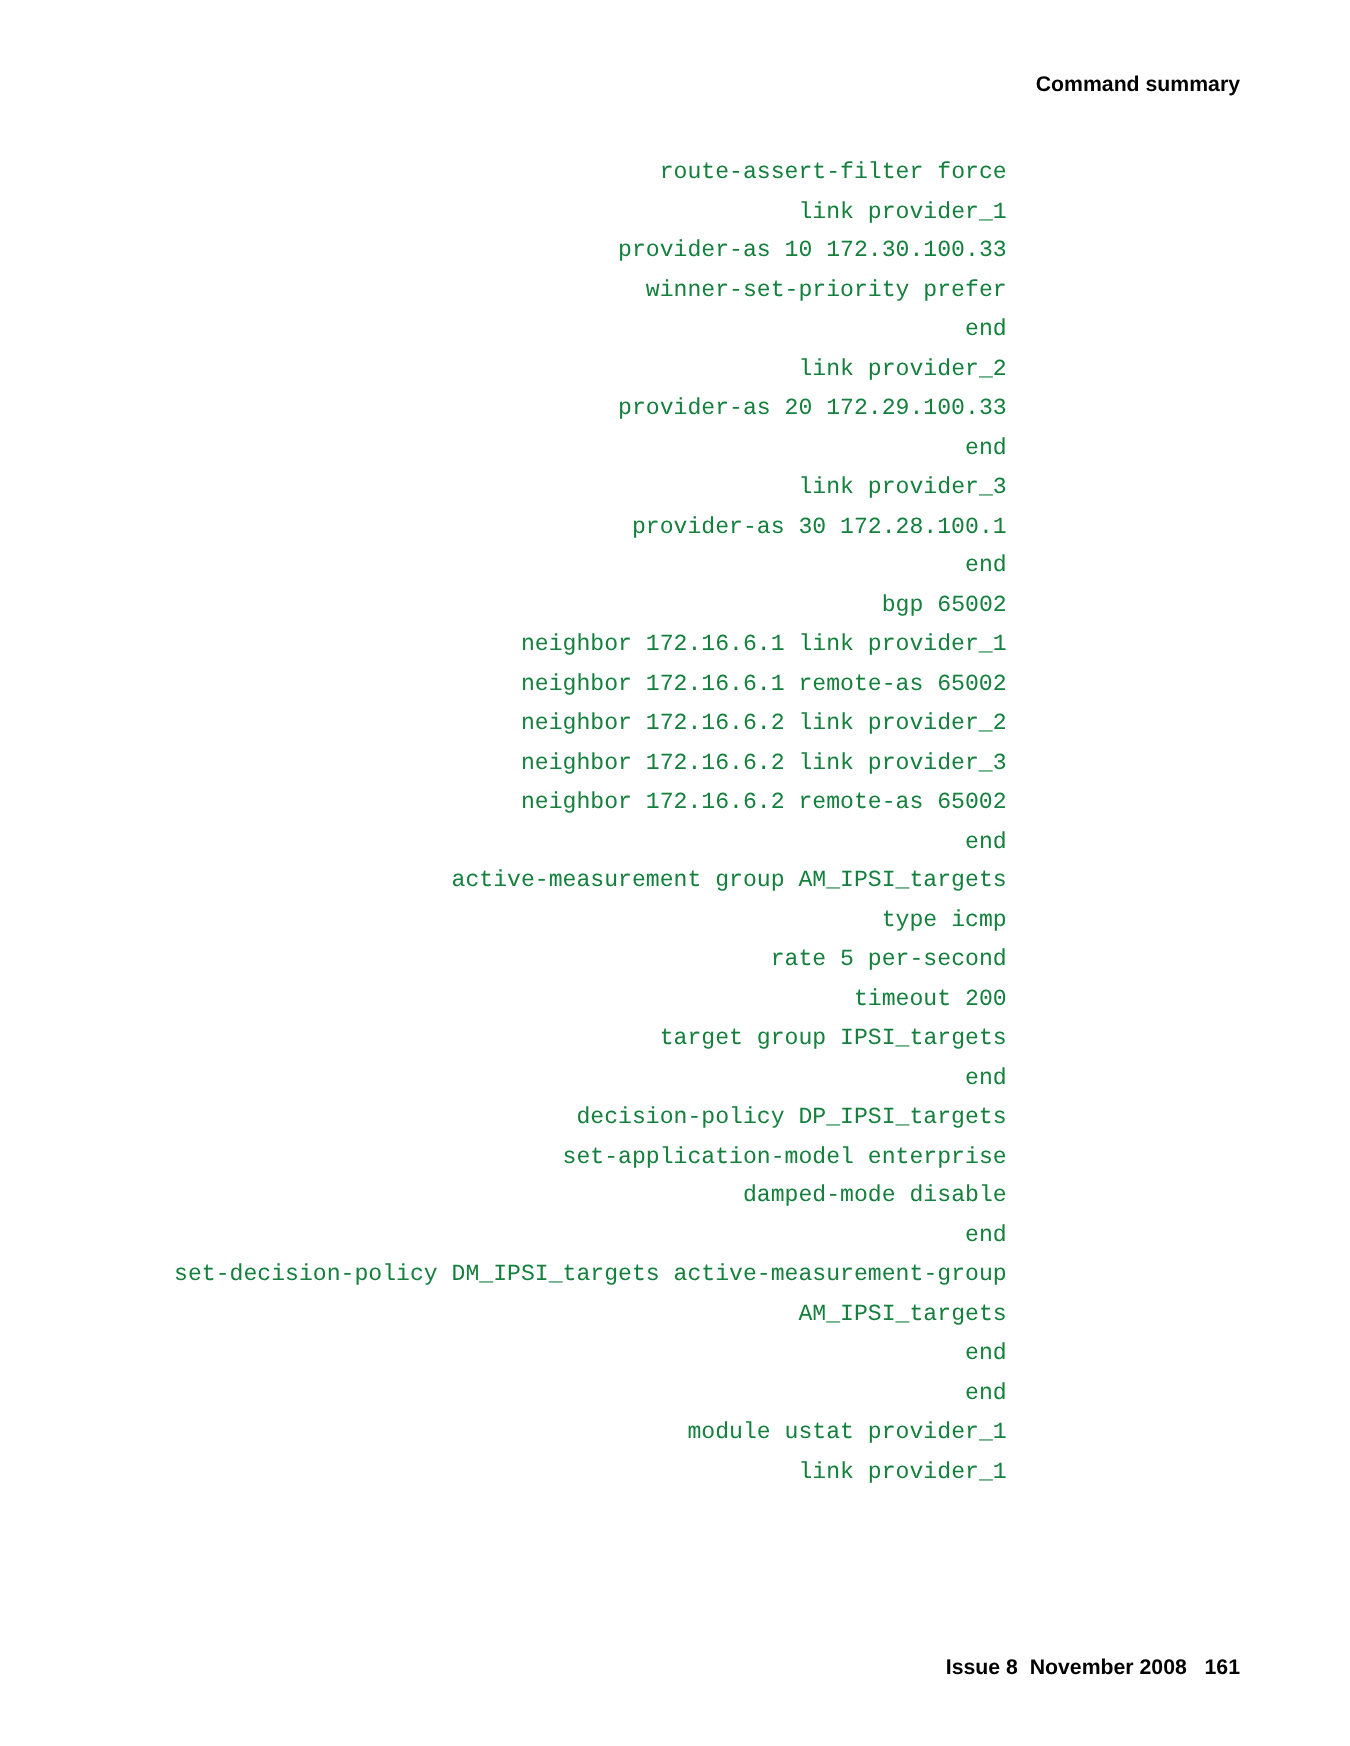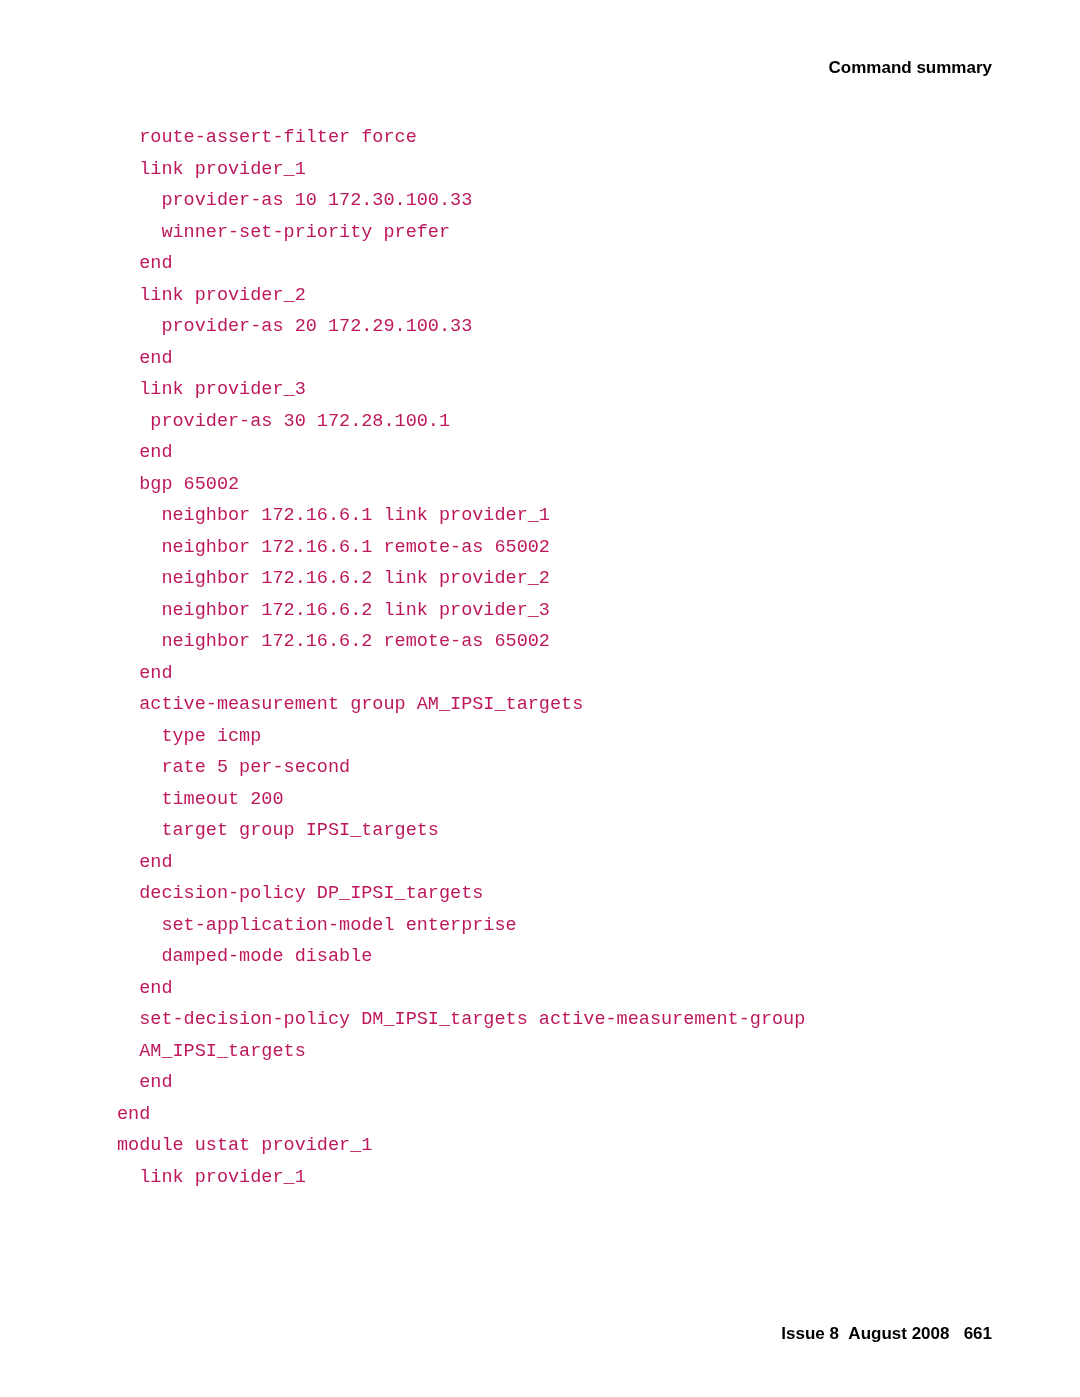--- a/index.html
+++ b/index.html
@@ -22,22 +22,23 @@
     font-weight: bold;
     color: #000;
   }
   .code-block {
     position: absolute;
     top: 122px;
     left: 117px;
     font-family: "Courier New", Courier, monospace;
     font-size: 18.5px;
     line-height: 31.5px;
-    color: #be185d;
+    color: #15803d;
     white-space: pre;
+    text-align: right;
   }
   .footer {
     position: absolute;
     bottom: 53px;
     right: 88px;
     font-size: 17px;
     font-weight: bold;
     color: #000;
   }
 </style>
@@ -75,14 +76,14 @@
     damped-mode disable
   end
   set-decision-policy DM_IPSI_targets active-measurement-group
   AM_IPSI_targets
   end
 end
 module ustat provider_1
   link provider_1</div>
 
 <div class="footer">
-  <span>Issue 8</span>&nbsp;&nbsp;<span>August 2008</span>&nbsp;&nbsp;&nbsp;<span>661</span>
+  <span>Issue 8</span>&nbsp;&nbsp;<span>November 2008</span>&nbsp;&nbsp;&nbsp;<span>161</span>
 </div>
 
 </body></html>

